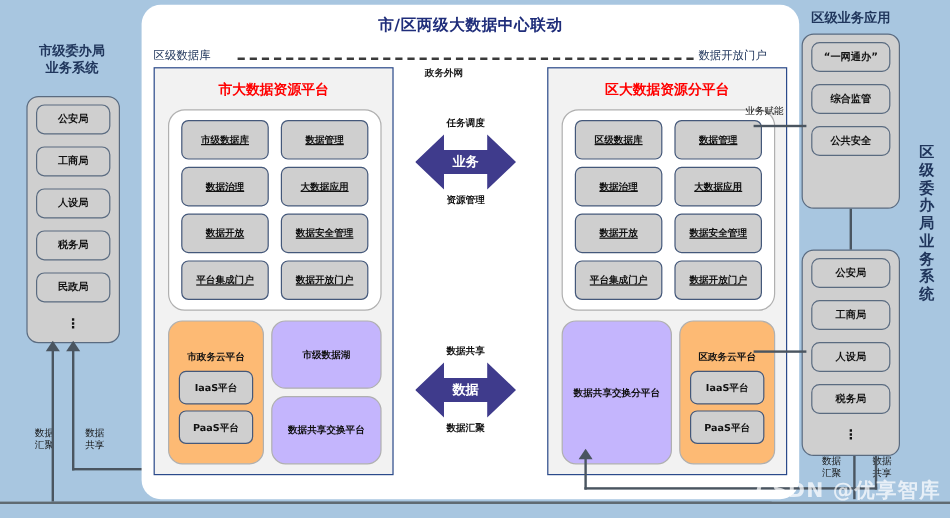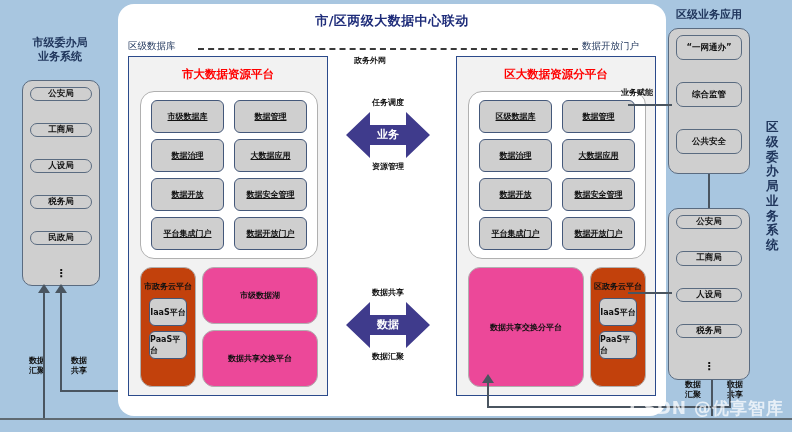--- a/index.html
+++ b/index.html
@@ -73,36 +73,36 @@
     text-align: center; font-size: 8px; font-weight: bold; color: #111;
     line-height: 1.15; padding: 0 2px; text-decoration: underline;
   }
 
   
   .lower {
     position: absolute; left: 11px; top: 210px; width: 178px; height: 120px;
     display: flex; gap: 6px;
   }
   .cloud-box {
-    width: 56px; background: #c2410c; border: 1px solid #b0b0b0;
-    border-radius: 12px; padding-top: 13px;
+    width: 80px; background: #fdba74; border: 1px solid #b0b0b0;
+    border-radius: 12px; padding-top: 24px;
   }
   .cloud-title {
     text-align: center; font-size: 8px; font-weight: bold; color: #111;
     margin-bottom: 6px;
   }
   .cloud-item {
     margin: 5px 8px; height: 28px; background: #cfcfcf;
     border: 1px solid #44587a; border-radius: 6px;
     display: flex; align-items: center; justify-content: center;
     font-size: 8px; font-weight: bold; color: #111;
   }
   .stack { flex: 1; display: flex; flex-direction: column; gap: 6px; }
   .stack-box {
-    flex: 1; background: #ec4899; border: 1px solid #b0b0b0; border-radius: 12px;
+    flex: 1; background: #c4b5fd; border: 1px solid #b0b0b0; border-radius: 12px;
     display: flex; align-items: center; justify-content: center;
     text-align: center; font-size: 8px; font-weight: bold; color: #111; padding: 16px 4px;
   }
 
   
   .arrow-wrap { position: absolute; width: 86px; text-align: center; }
   .arrow-wrap.top { left: 345px; top: 98px; }
   .arrow-wrap.bot { left: 345px; top: 288px; }
   .arrow-lbl { font-size: 8px; font-weight: bold; color: #111; line-height: 1.2; }
   .darrow {
@@ -115,37 +115,37 @@
   }
 
   
   .side-title {
     position: absolute; text-align: center; font-size: 11px;
     font-weight: bold; color: #20365c; line-height: 1.25;
   }
   .dept-box {
     position: absolute; background: #cfcfcf; border: 1px solid #5a6b80;
     border-radius: 10px; padding: 6px 7px;
-    display: flex; flex-direction: column; gap: 22px;
+    display: flex; flex-direction: column; gap: 10px;
   }
   .dept {
     background: #cfcfcf; border: 1px solid #5a6b80; border-radius: 7px;
     height: 25px; display: flex; align-items: center; justify-content: center;
     font-size: 8.5px; font-weight: bold; color: #111;
   }
   .dept.dots { border: none; background: transparent; height: 14px; font-size: 11px; }
 
   
   .vlabel {
     position: absolute; right: 4px; top: 120px; width: 22px;
     font-size: 12.5px; font-weight: bold; color: #20365c;
     text-align: left; line-height: 1.18; letter-spacing: 1px;
   }
 
-  .conn-lbl { position: absolute; font-size: 8px; font-weight: bold; color: #111; line-height: 1.25; text-align: center; }
+  .conn-lbl { position: absolute; font-size: 8px; font-weight: normal; color: #111; line-height: 1.25; text-align: center; }
   .line { position: absolute; background: #4a5560; }
 
   .watermark {
     position: absolute; right: 8px; bottom: 12px;
     font-size: 17px; color: rgba(255,255,255,.72); font-weight: bold;
     pointer-events: none; letter-spacing: 1px;
   }
 </style>
 </head>
 <body>

